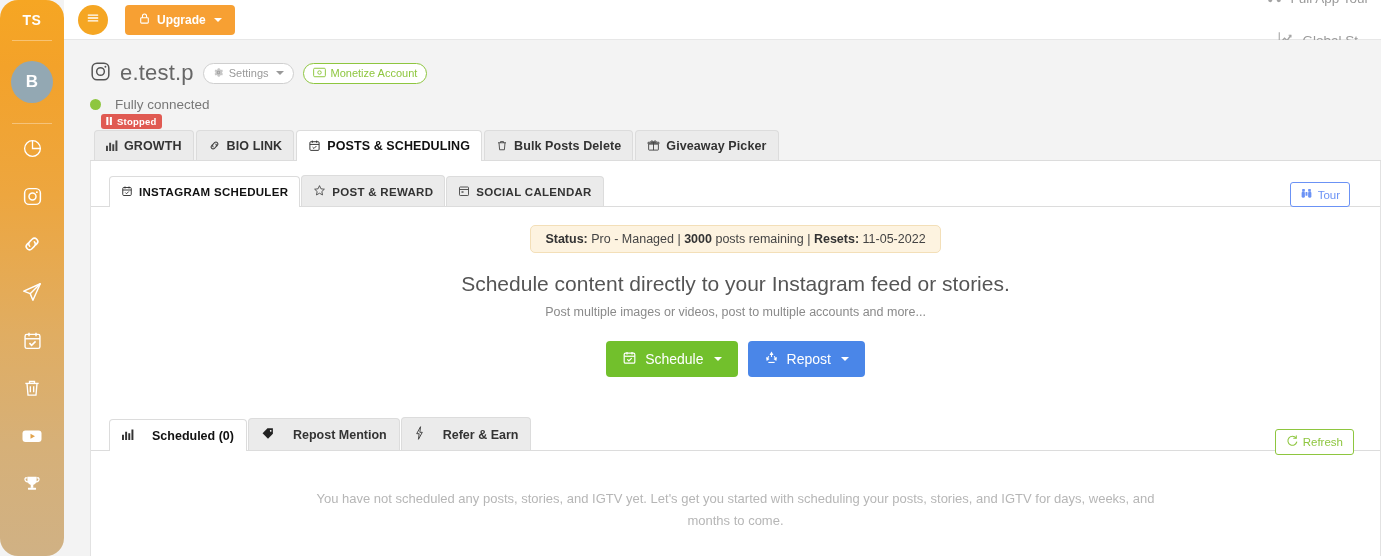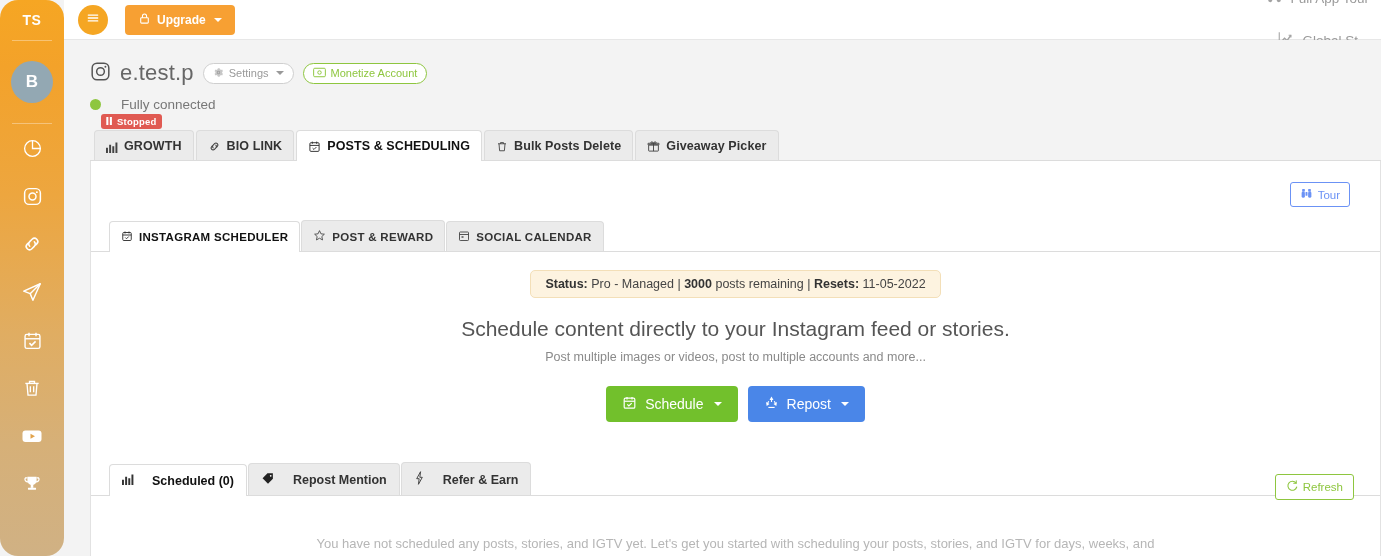--- a/index.html
+++ b/index.html
@@ -72,36 +72,36 @@
   .acct { padding: 20px 0 0 26px; }
   .acct-row1 { display: flex; align-items: center; gap: 9px; }
   .acct-name { font-size: 22px; color: #666; font-weight: normal; letter-spacing: .2px; }
   .pill {
     border-radius: 13px; font-size: 11px; padding: 3px 9px;
     display: inline-flex; align-items: center; gap: 5px; cursor: pointer;
     background: #fff;
   }
   .pill-settings { border: 1px solid #cfcfcf; color: #999; }
   .pill-monetize { border: 1px solid #8ec63f; color: #8ec63f; }
-  .acct-row2 { display: flex; align-items: center; gap: 20px; margin-top: 11px; }
+  .acct-row2 { display: flex; align-items: center; gap: 14px; margin-top: 11px; }
   .dot-green { width: 11px; height: 11px; border-radius: 50%; background: #8ec63f; display:inline-block; }
   .conn-text { font-size: 13.5px; color: #777; }
 
   
   .tabstrip {
     margin: 18px 0 0 26px; display: flex; align-items: flex-end;
     position: relative; border-bottom: 1px solid #dcdcdc; padding-left: 4px;
   }
   .tab {
     position: relative;
     background: #ebebeb; border: 1px solid #dcdcdc; border-bottom: none;
     border-radius: 4px 4px 0 0;
     padding: 8px 11px 7px 11px; margin-right: 2px;
     font-size: 12.5px; font-weight: bold; color: #333; cursor: pointer;
-    display: flex; align-items: flex-end; gap: 6px; letter-spacing: .1px;
+    display: flex; align-items: flex-start; gap: 6px; letter-spacing: .1px;
     white-space: nowrap;
   }
   .tab.active { background: #fff; color: #111; margin-bottom: -1px; padding-bottom: 8px; }
   .tab .ti { color: #444; display: inline-flex; }
   .badge-stopped {
     position: absolute; top: -17px; left: 6px;
     background: #e05a52; color: #fff; border-radius: 3px;
     font-size: 9.5px; font-weight: bold; padding: 2px 6px 2px 5px;
     display: flex; align-items: center; gap: 4px; letter-spacing: .2px;
   }
@@ -112,21 +112,20 @@
     height: 100%; padding: 14px 0 0 0; position: relative;
   }
 
   .subtabs { display: flex; align-items: flex-end; padding-left: 18px; border-bottom: 1px solid #dcdcdc; }
   .subtab {
     background: #ebebeb; border: 1px solid #dcdcdc; border-bottom: none;
     border-radius: 4px 4px 0 0; padding: 8px 11px 7px;
     font-size: 11.5px; font-weight: bold; color: #333; cursor: pointer;
     display: flex; align-items: center; gap: 6px; margin-right: 1px; letter-spacing: .3px;
     white-space: nowrap;
-    margin-top: 45px;
   }
   .subtab.active { background: #fff; color: #111; margin-bottom: -1px; padding-bottom: 8px; }
 
   .tour-btn {
     position: absolute; right: 30px; top: 21px;
     border: 1px solid #6b92f5; color: #6b92f5; background: #fff;
     border-radius: 3px; font-size: 11.5px; padding: 4px 9px;
     display: flex; align-items: center; gap: 5px; cursor: pointer;
     font-family: "Liberation Sans", sans-serif;
   }

